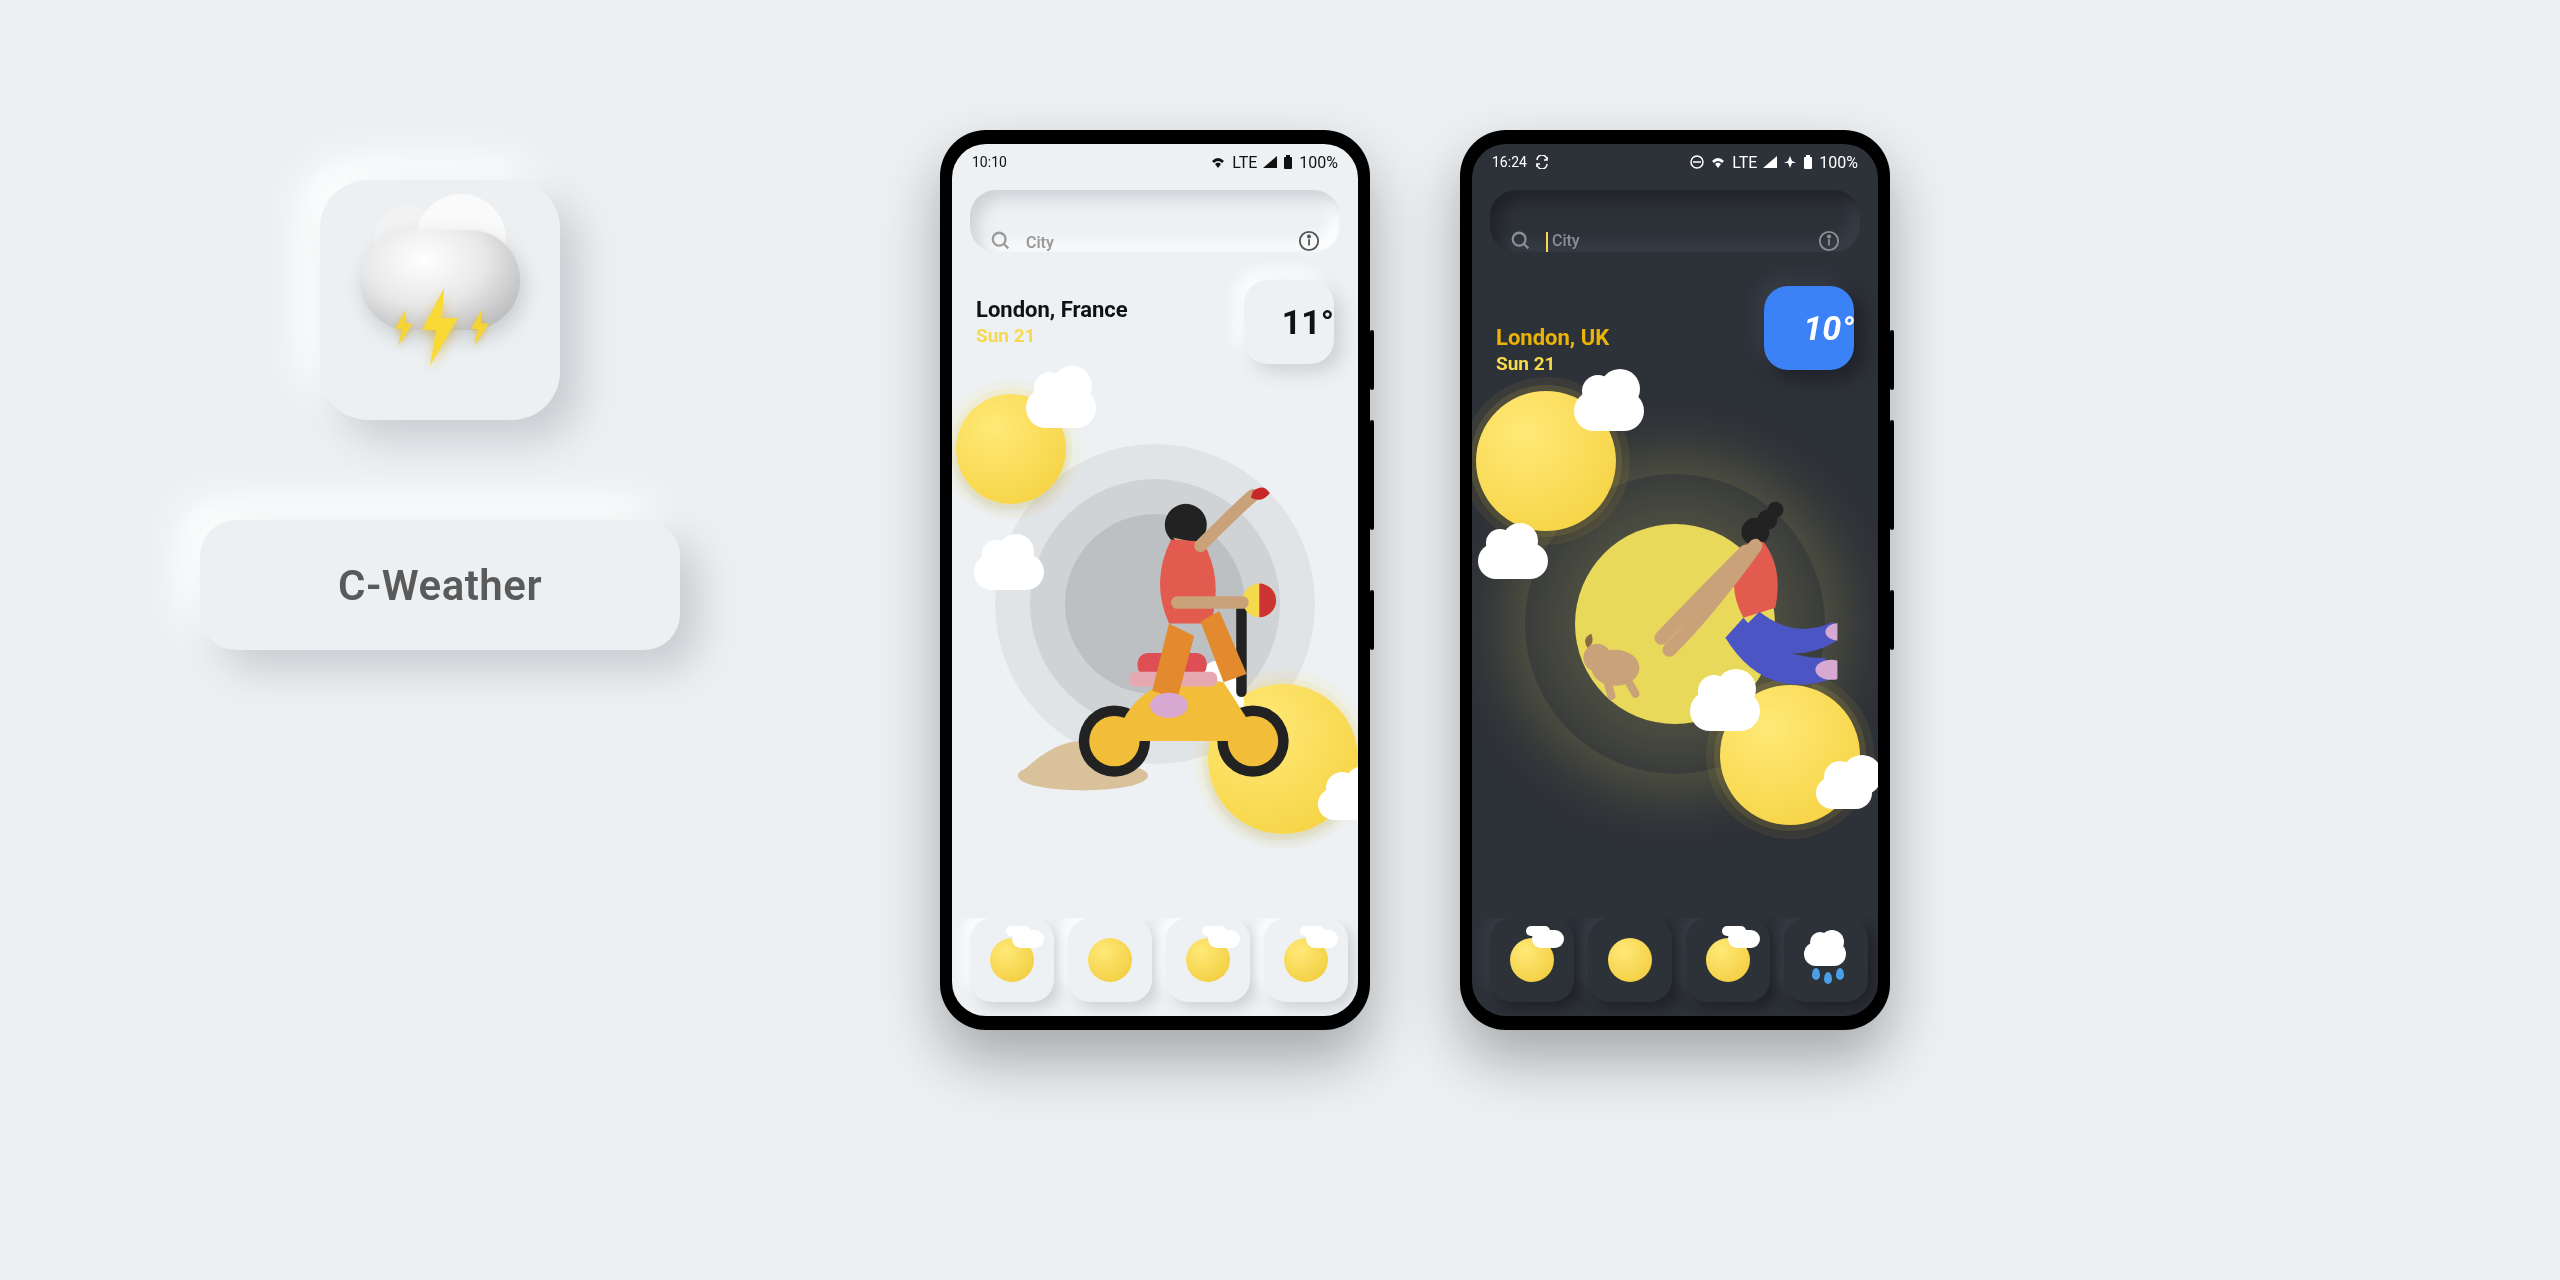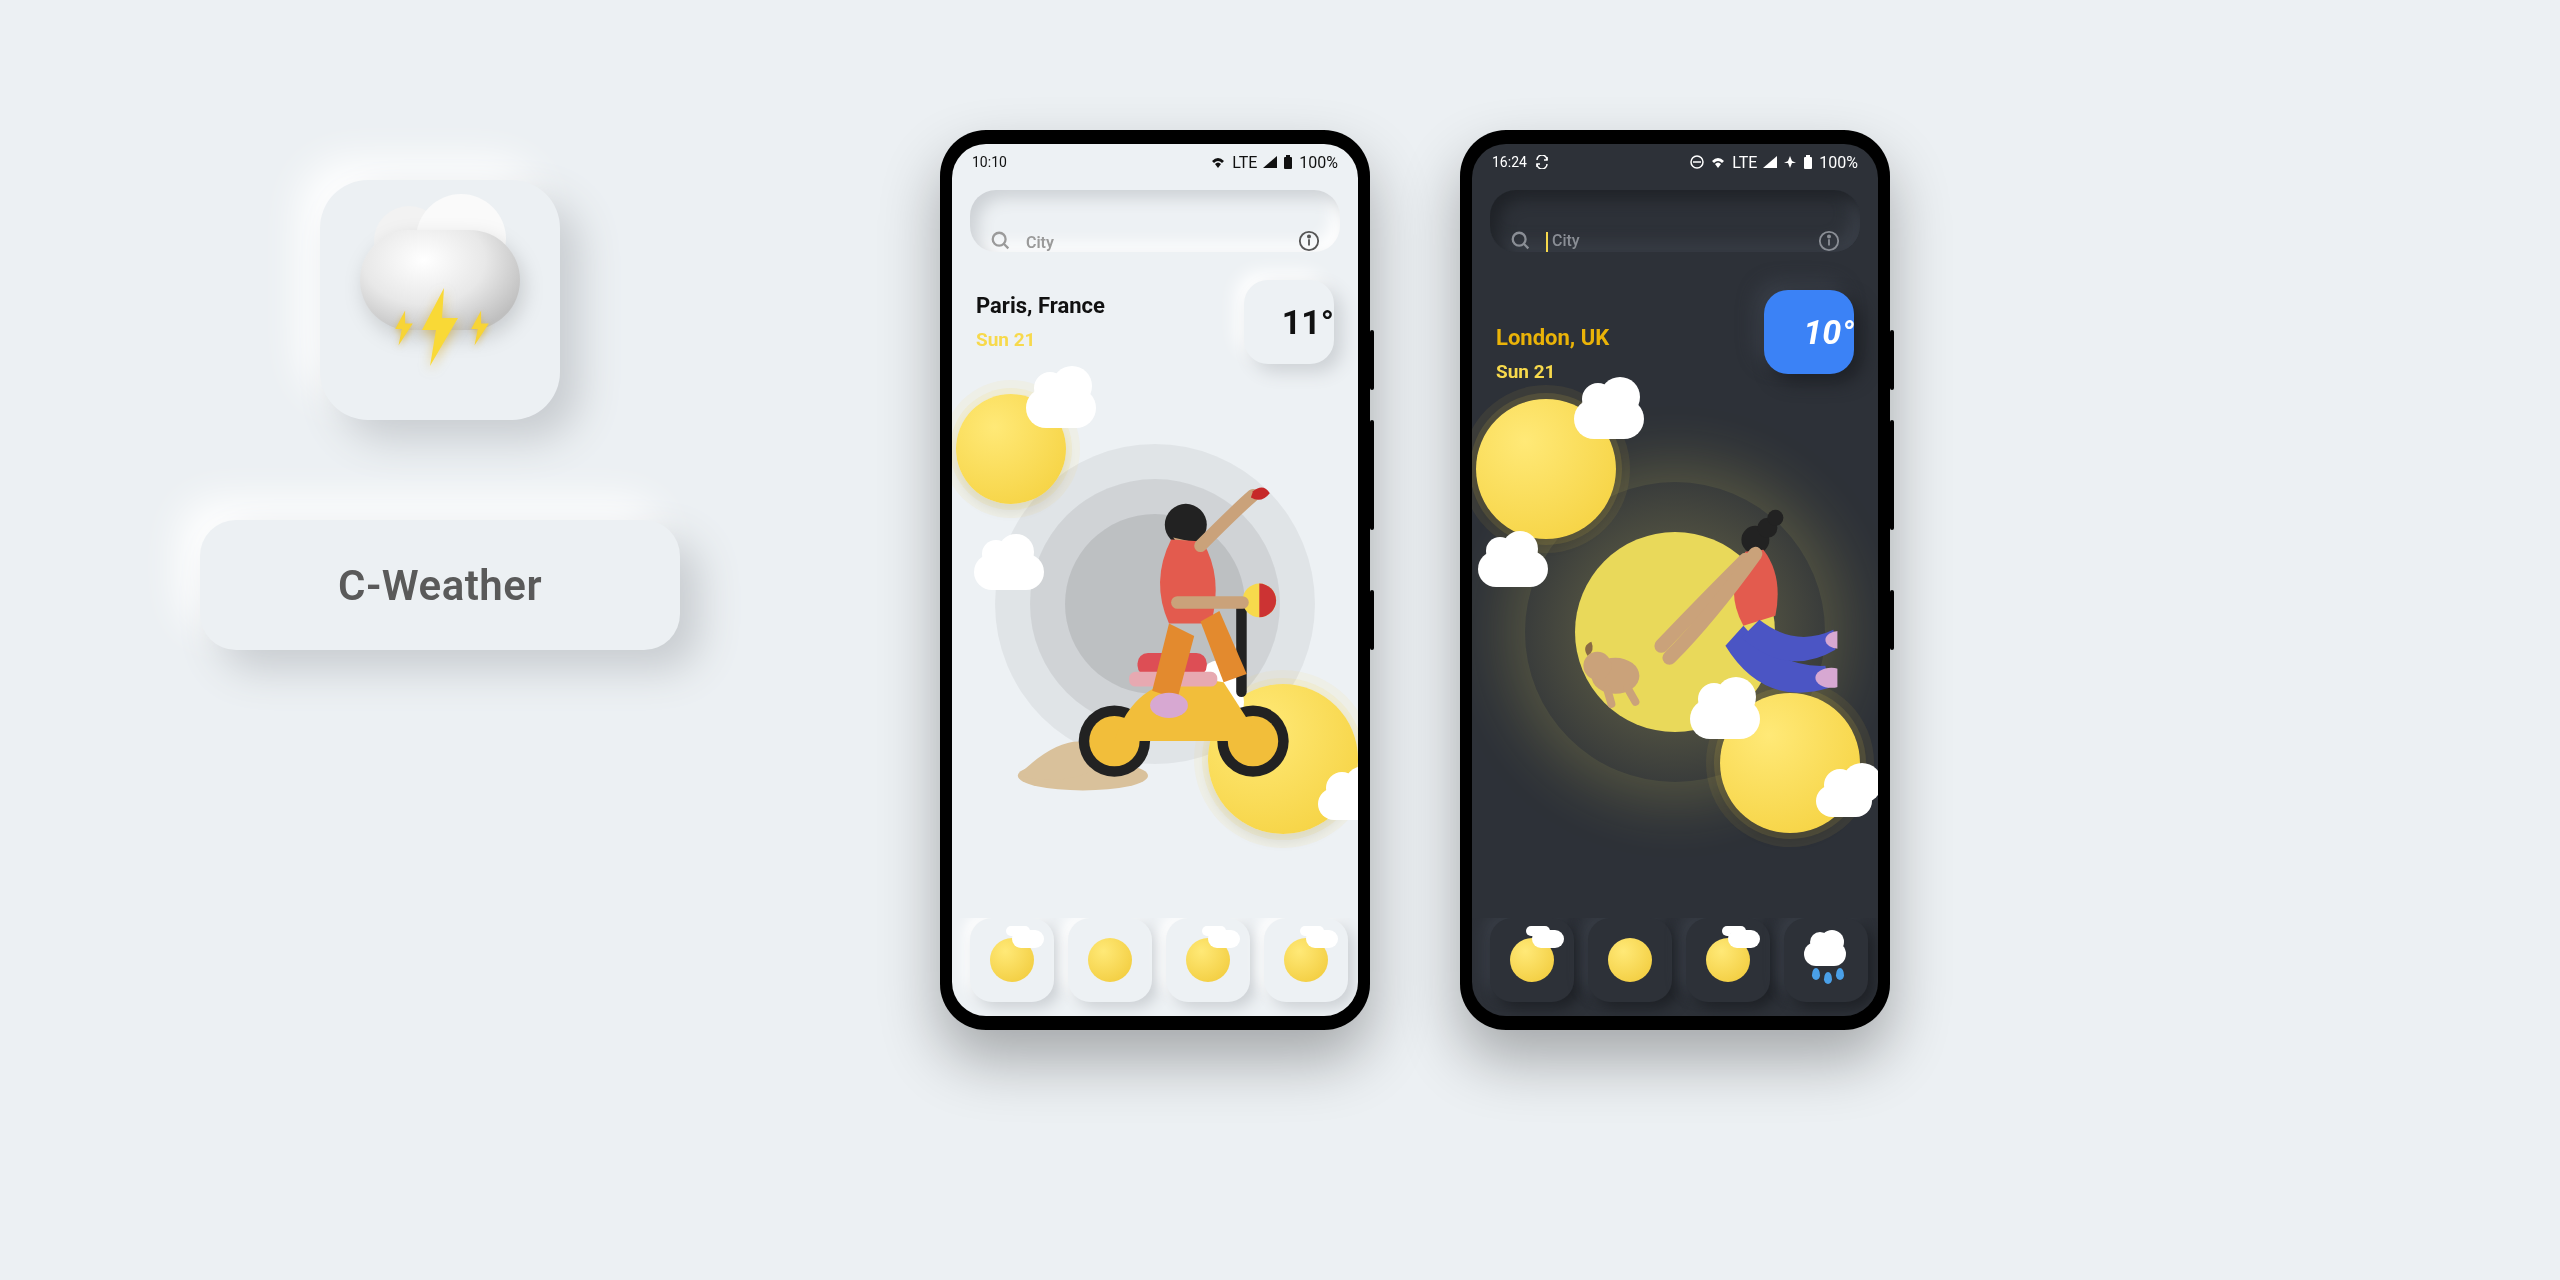--- a/index.html
+++ b/index.html
@@ -150,21 +150,21 @@
 .header-row{
   display:flex;
   align-items:center;
   justify-content: space-between;
   margin: 28px 24px 0;
 }
 .loc-block{}
 .loc-name{ font-size:22px; font-weight:700; }
 .light .loc-name{ color:#111; }
 .dark .loc-name{ color:#eab308;margin-top:45px; }
-.loc-date{ font-size:19px; font-weight:700; color:#f7d94c; margin-top:10px; }
+.loc-date{ font-size:19px; font-weight:700; color:#f7d94c; margin-top:2px; }
 .temp-tile{
   width:90px; height:84px;
   border-radius:24px;
   display:flex; align-items:center; justify-content:flex-end;
   font-size:34px; font-weight:700;
 }
 .light .temp-tile{
   background:#edf1f4;
   box-shadow: 8px 8px 18px #cdd1d5, -8px -8px 18px #ffffff;
   color:#111;
@@ -315,21 +315,21 @@
         </svg>
       <span class="search-placeholder">City</span>
       <svg class="info-icon" viewBox="0 0 24 24" fill="none" stroke="#555" stroke-width="2">
           <circle cx="12" cy="12" r="10"></circle>
           <line x1="12" y1="10" x2="12" y2="17"></line>
           <circle cx="12" cy="7" r="1.2" fill="#555"></circle>
         </svg>
     </div>
     <div class="header-row">
       <div class="loc-block">
-        <div class="loc-name">Paris, France</div>
+        <div class="loc-name">London, France</div>
         <div class="loc-date">Sun 21</div>
       </div>
       <div class="temp-tile">
         <span>11°</span>
       </div>
     </div>
     <div class="hero">
       <div class="ring r1"></div>
         <div class="ring r2"></div>
         <div class="ring r3"></div>

